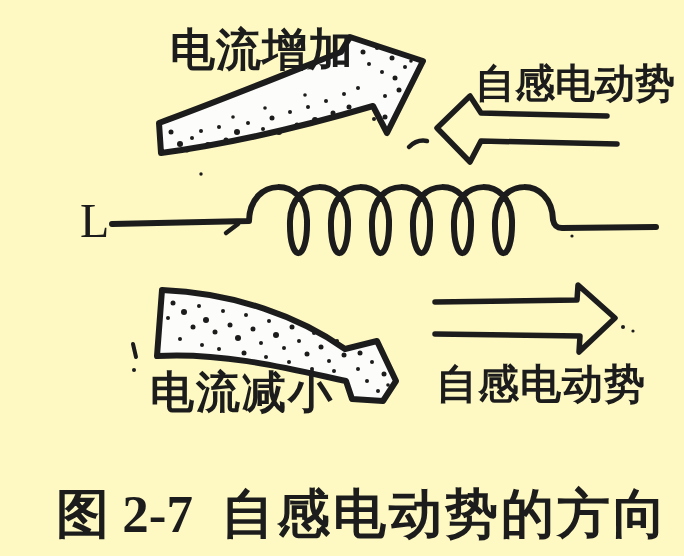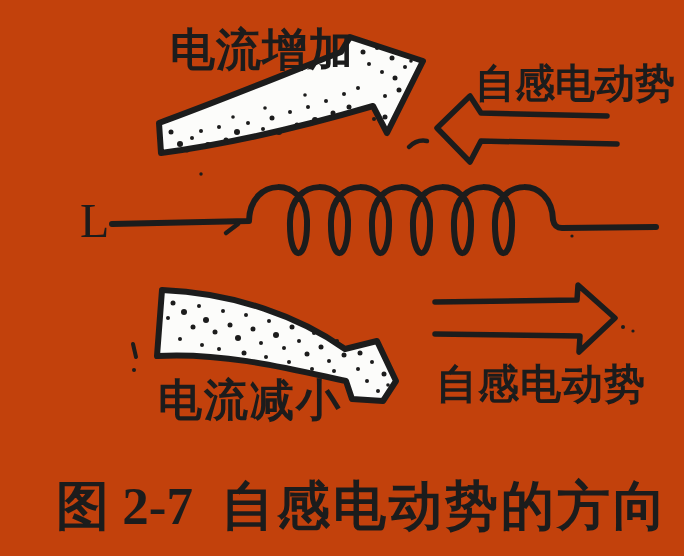--- a/index.html
+++ b/index.html
@@ -13,33 +13,33 @@
   .stage svg{position:absolute;left:0;top:0;}
   .label{
     position:absolute;
     white-space:nowrap;
     font-weight:600;
     line-height:1.05;
   }
   .top-current{left:170px;top:27px;font-size:45px;letter-spacing:1px;}
   .top-emf{left:475px;top:63px;font-size:40px;letter-spacing:0px;}
   .l-label{left:80px;top:196px;font-size:48px;font-weight:500;}
-  .bottom-current{left:150px;top:378px;font-size:44px;letter-spacing:2px;margin-left:8px;}
+  .bottom-current{left:150px;top:370px;font-size:44px;letter-spacing:2px;}
   .bottom-emf{left:436px;top:363px;font-size:41px;letter-spacing:1px;}
   .caption{
     position:absolute;left:56px;top:471px;
     display:flex;gap:28px;align-items:baseline;
     font-size:53px;font-weight:600;white-space:nowrap;
   }
-  .caption .fig-title{letter-spacing:3px;}
+  .caption .fig-title{letter-spacing:3px;margin-top:8px;}
 </style>
 </head>
 <body>
 
-<div class="stage" style="background: #c2410c; color: rgb(28, 28, 28);">
+<div class="stage" style="background: #fef9c3; color: rgb(28, 28, 28);">
 
   <svg width="684" height="556" viewBox="0 0 684 556" fill="none" stroke="currentColor" stroke-linecap="round" stroke-linejoin="round">
 
     <g>
       <path d="M159,123 C222,100 288,73 341,52 L350,37 L423,61 L387,133 L373,106 C322,121 243,142 161,153 Z" stroke-width="6" fill="#fcfcfa"></path>
       <g fill="currentColor" stroke="none">
         <circle cx="171" cy="132" r="2.5"></circle>
           <circle cx="180" cy="144" r="3"></circle>
         <circle cx="192" cy="138" r="2"></circle>
           <circle cx="187" cy="150" r="2.5"></circle>

